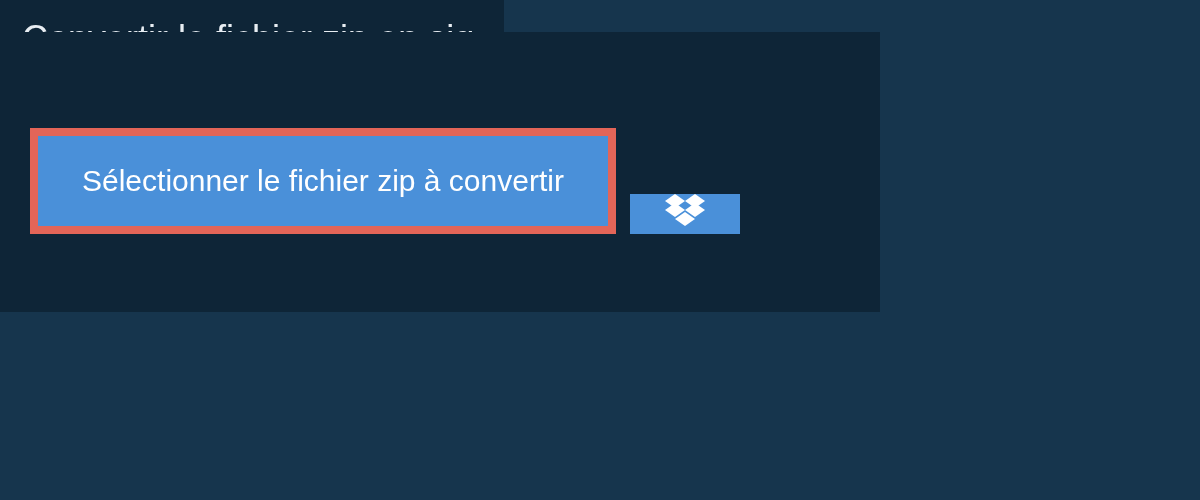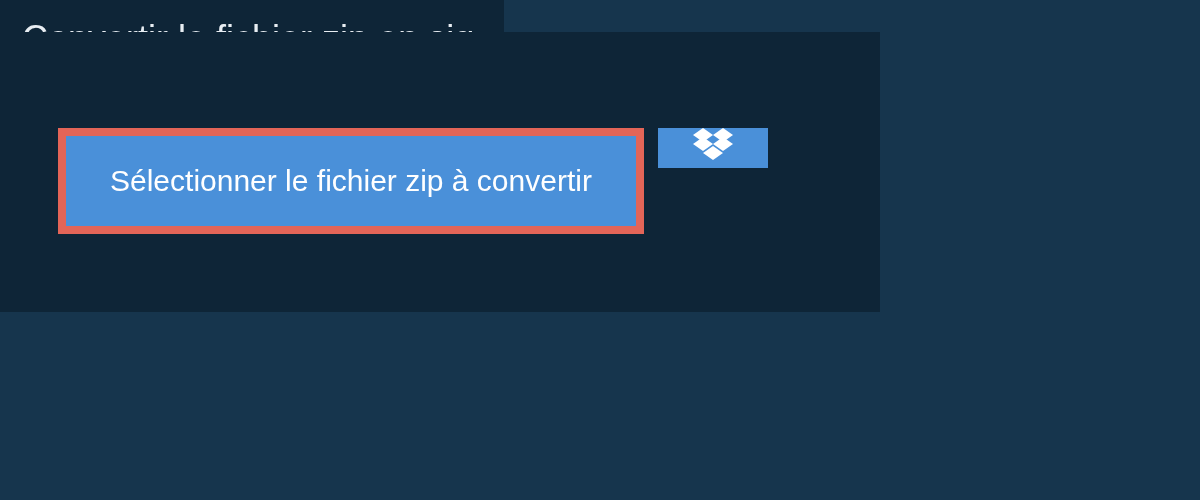--- a/index.html
+++ b/index.html
@@ -31,22 +31,21 @@
       color: #e8eef3;
       font-size: 36px;
       font-weight: 300;
     }
     .button-row {
       position: absolute;
       left: 30px;
       top: 96px;
       display: flex;
       gap: 14px;
-      align-items: flex-start;
-      margin-left: 28px;
+      align-items: flex-end;
     }
     .select-button-wrap {
       border: 8px solid #e36558;
       display: flex;
     }
     .select-button {
       background-color: #4a90d9;
       color: #ffffff;
       font-size: 30px;
       font-weight: 300;

